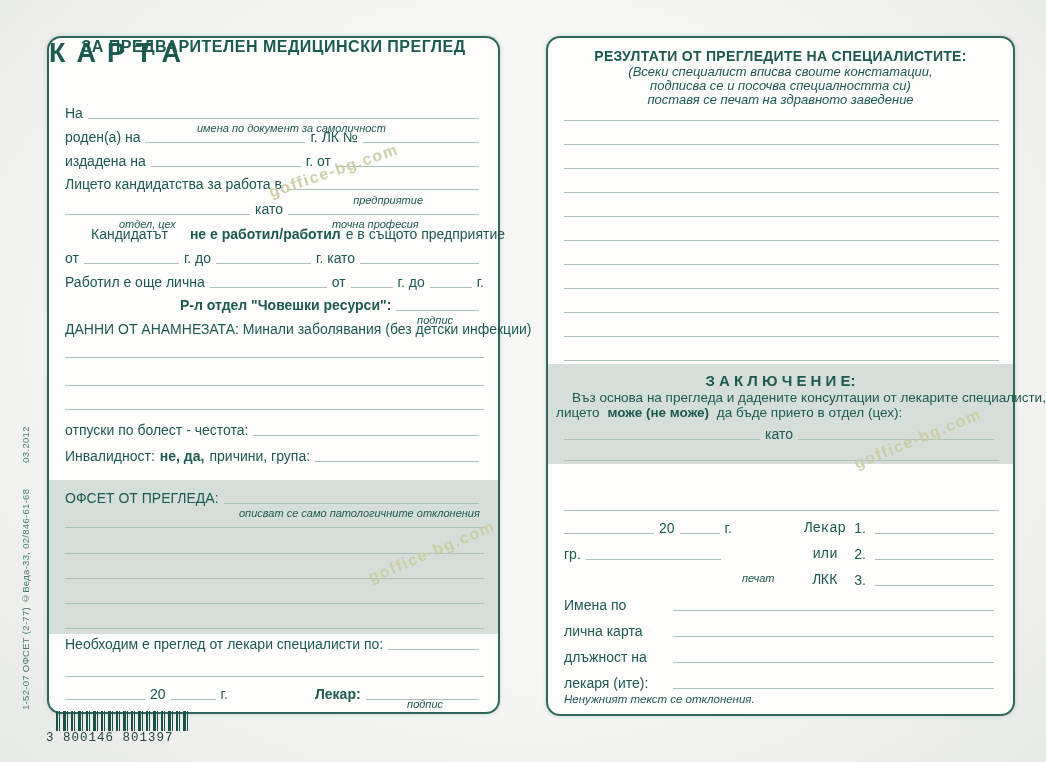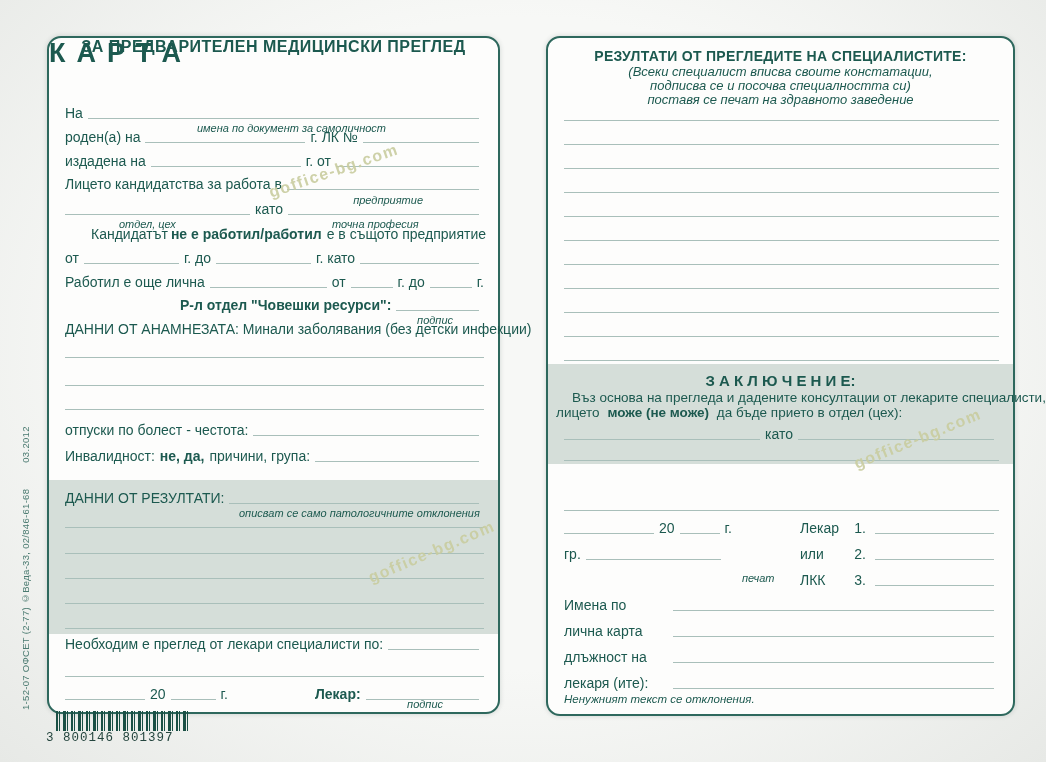--- a/index.html
+++ b/index.html
@@ -60,21 +60,21 @@
   }
   .concl-title{
     position:absolute;left:0;right:0;text-align:center;
     font-size:15px;font-weight:bold;
   }
   .concl-text{
     position:absolute;left:8px;right:8px;font-size:13.5px;white-space:nowrap;
   }
   .lg{position:absolute;left:0;width:205px;bottom:0;height:19px;display:flex;align-items:flex-end;}
   .rg{position:absolute;left:236px;right:0;bottom:0;height:19px;display:flex;align-items:flex-end;}
-  .dlabel{display:inline-block;width:50px;text-align:left;}
+  .dlabel{display:inline-block;width:50px;text-align:center;font-family:Liberation Mono, monospace;}
   .dnum{display:inline-block;width:20px;text-align:center;}
   .names-label{flex:0 0 104px;}
 
   .watermark{
     position:absolute;font-size:16px;font-weight:bold;letter-spacing:1.5px;
     color:var(--wm);opacity:.9;white-space:nowrap;pointer-events:none;
   }
   #wm1{left:266px;top:162px;transform:rotate(-19deg);}
   #wm2{left:364px;top:543px;transform:rotate(-23deg);}
   #wm3{left:850px;top:430px;transform:rotate(-22deg);}
@@ -144,21 +144,21 @@
     <div class="row" style="top:160px">
       <span class="fill fix" style="width:185px;margin-left:0"></span>
       <span>като</span>
       <span class="fill"></span>
     </div>
     <div class="hint" style="top:181px;left:70px">отдел, цех</div>
     <div class="hint" style="top:181px;left:283px">точна професия</div>
 
     <div class="row" style="top:185px">
       <span style="margin-left:26px">Кандидатът</span>
-      <span class="b" style="margin-left:3px">не е работил/работил</span>
+      <span class="b" style="margin-left:22px">не е работил/работил</span>
       <span style="margin-left:5px">е в същото предприятие</span>
     </div>
 
     <div class="row" style="top:209px">
       <span>от</span>
       <span class="fill fix" style="width:95px"></span>
       <span>г. до</span>
       <span class="fill fix" style="width:95px"></span>
       <span>г. като</span>
       <span class="fill"></span>
@@ -196,21 +196,21 @@
     <div class="row" style="top:407px">
       <span>Инвалидност:</span>
       <span class="b" style="margin-left:5px">не, да,</span>
       <span style="margin-left:5px">причини, група:</span>
       <span class="fill"></span>
     </div>
 
     <div class="panel" style="top:442px;height:154px"></div>
 
     <div class="row" style="top:449px">
-      <span>ДАННИ ОТ РЕЗУЛТАТИ:</span>
+      <span>ОФСЕТ ОТ ПРЕГЛЕДА:</span>
       <span class="fill"></span>
     </div>
     <div class="hint" style="top:470px;left:190px">описват се само патологичните отклонения</div>
 
     <div class="rline" style="top:489px"></div>
     <div class="rline" style="top:515px"></div>
     <div class="rline" style="top:540px"></div>
     <div class="rline" style="top:565px"></div>
     <div class="rline" style="top:590px"></div>
 

